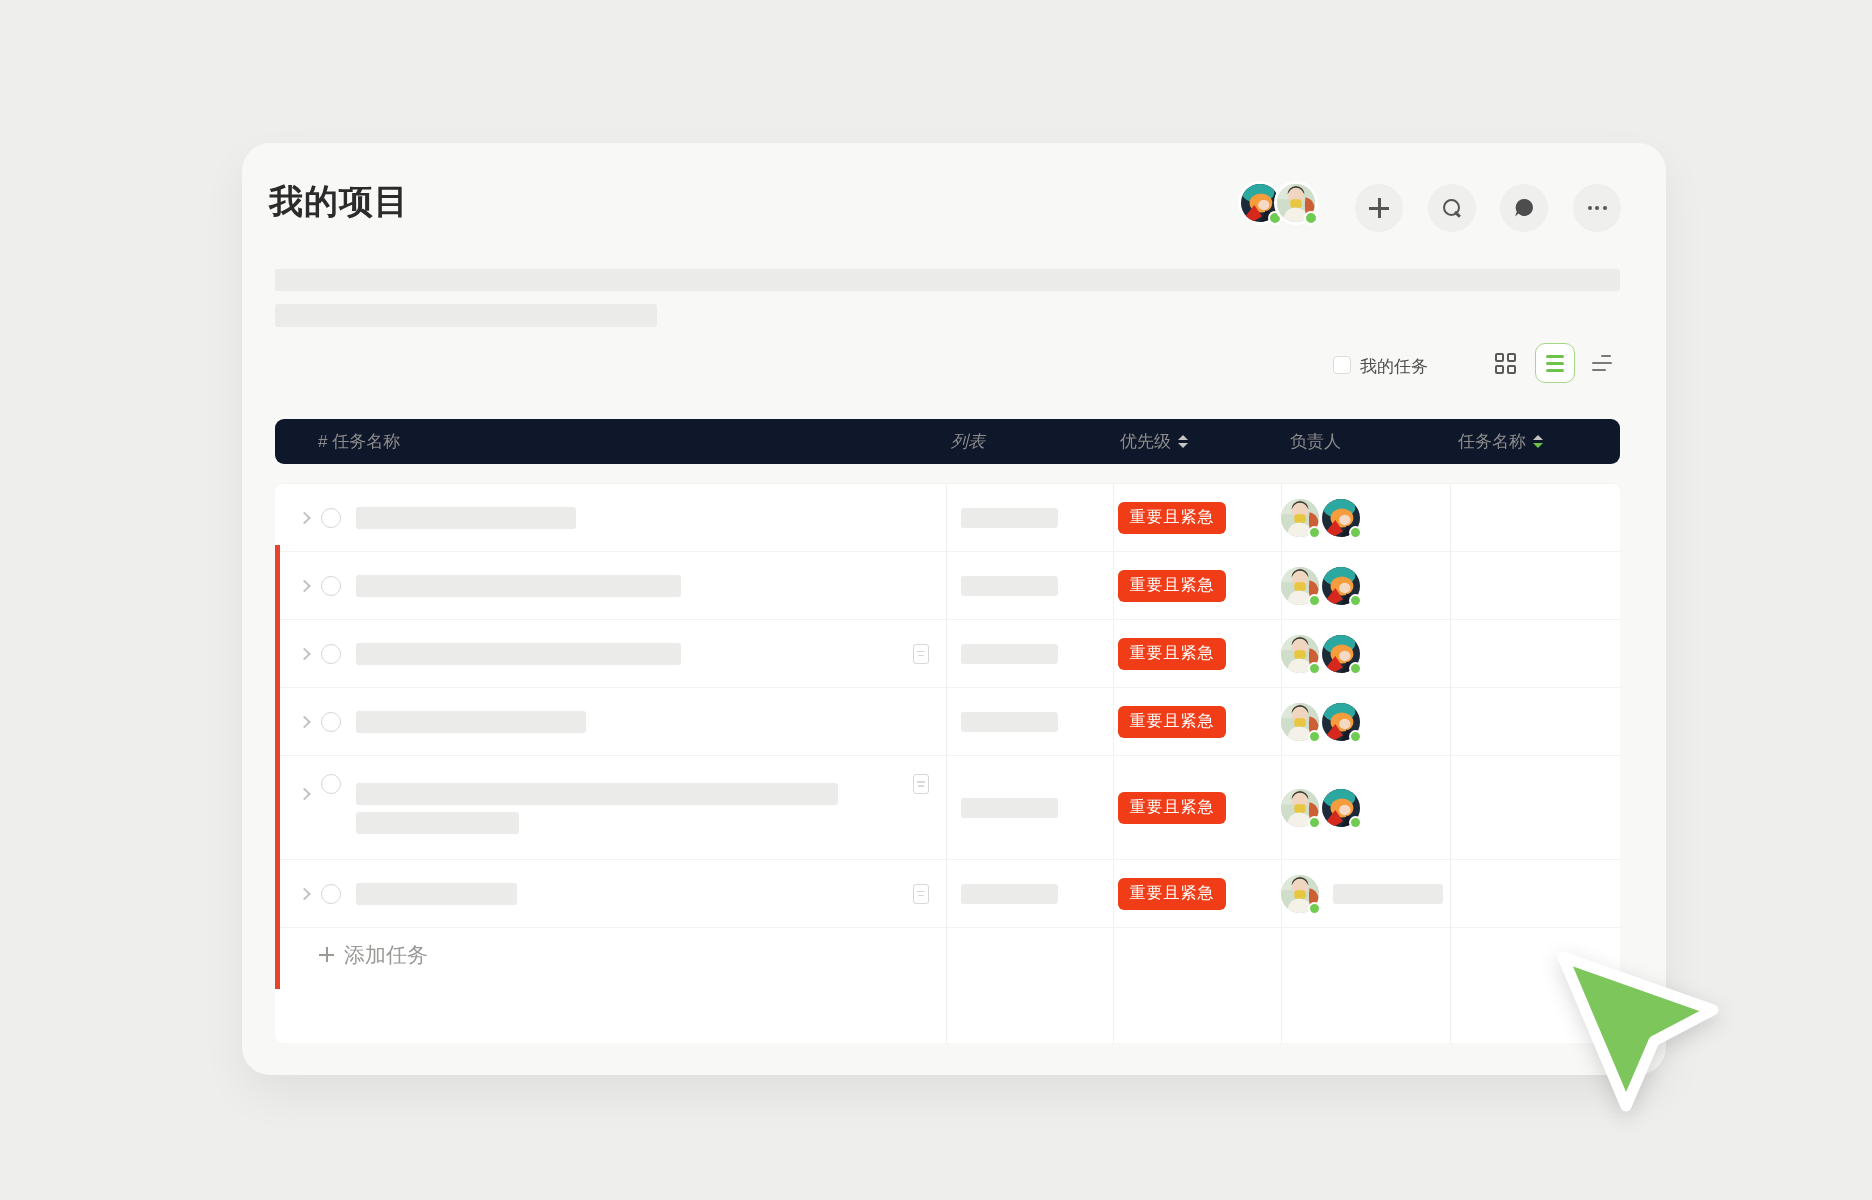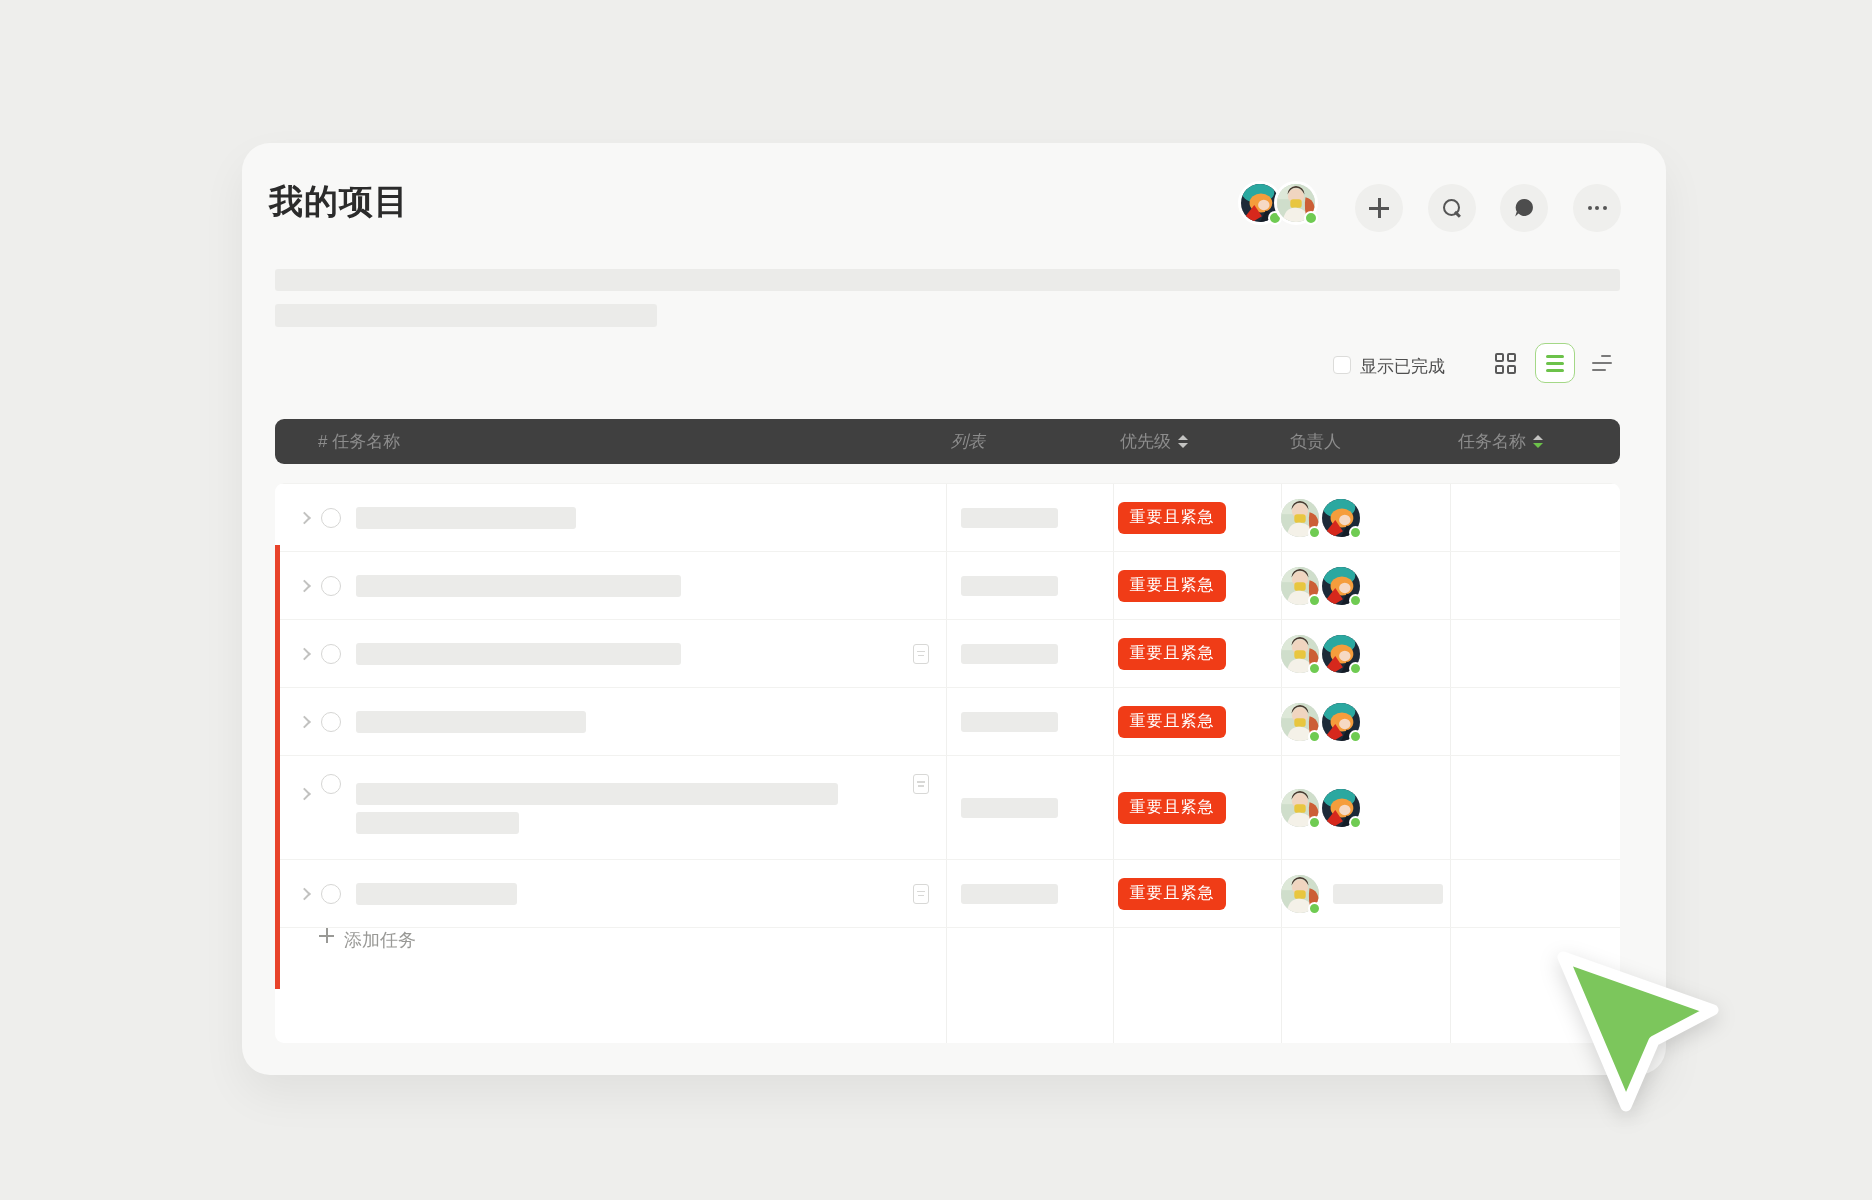--- a/index.html
+++ b/index.html
@@ -80,21 +80,21 @@
   .list-glyph { display:flex; flex-direction:column; gap:4px; }
   .list-glyph i { width:18px; height:3px; background:#6cc24a; border-radius:2px; }
   .custom-glyph { display:flex; flex-direction:column; gap:4.5px; align-items:flex-start; }
   .custom-glyph i { height:2.5px; background:#7a7a7a; border-radius:2px; }
   .custom-glyph i:nth-child(1){ width:10px; margin-left:9px; }
   .custom-glyph i:nth-child(2){ width:20px; }
   .custom-glyph i:nth-child(3){ width:14px; }
   
   .t-header {
     position:absolute; left:33px; top:276px; width:1345px; height:45px;
-    background:#404040; border-radius:9px;
+    background:#0f172a; border-radius:9px;
   }
   .t-header .th {
     position:absolute; top:0; height:45px; display:flex; align-items:center;
     font-size:17px; color:#8c8c8c;
   }
   .th-name { left:43px; }
   .th-list { left:676px;font-style:italic; }
   .th-priority { left:845px; }
   .th-assignee { left:1015px; }
   .th-due  { left:1183px; }
@@ -150,21 +150,21 @@
   .assignees .avatar { width:42px; height:42px; border-width:2px; }
   .assignees .avatar + .avatar { margin-left:-1px; }
   .assignees .status-dot { width:13px; height:13px; right:-2px; bottom:-2px; }
   .name-skel { left:1058px; width:110px; height:20px; }
   
   .tall .task-skel1 { position:absolute; left:81px; top:27px; width:482px; height:22px; }
   .tall .task-skel2 { position:absolute; left:81px; top:56px; width:163px; height:22px; }
   .tall .chevron { top:38px; }
   .tall .task-circle { top:28px; }
   .tall .note-icon { top:28px; }
-  .add-row { display:flex; align-items:flex-start; color:#999996; font-size:18px; cursor:pointer; }
+  .add-row { display:flex; align-items:center; color:#999996; font-size:21px; cursor:pointer; }
   .add-plus { position:relative; width:15px; height:15px; margin-left:44px; }
   .add-plus::before, .add-plus::after { content:""; position:absolute; background:#999996; }
   .add-plus::before { left:6.5px; top:0; width:2px; height:15px; }
   .add-plus::after  { left:0; top:6.5px; width:15px; height:2px; }
   .add-label { margin-left:10px; }
   
   .cursor-svg { position:absolute; left:1540px; top:930px; z-index:10;
     filter:drop-shadow(0 6px 10px rgba(0,0,0,.15)); }
 </style>
 </head>
@@ -227,21 +227,21 @@
         <i></i>
         <i></i>
         <i></i>
       </span>
   </div>
 
   <div class="skel hero-bar1"></div>
   <div class="skel hero-bar2"></div>
 
   <div class="checkbox"></div>
-  <div class="checkbox-label">显示已完成</div>
+  <div class="checkbox-label">我的任务</div>
 
   <div class="view-btn view-board">
     <span class="grid-glyph">
         <i></i>
         <i></i>
         <i></i>
         <i></i>
       </span>
   </div>
   <div class="view-btn view-list">

